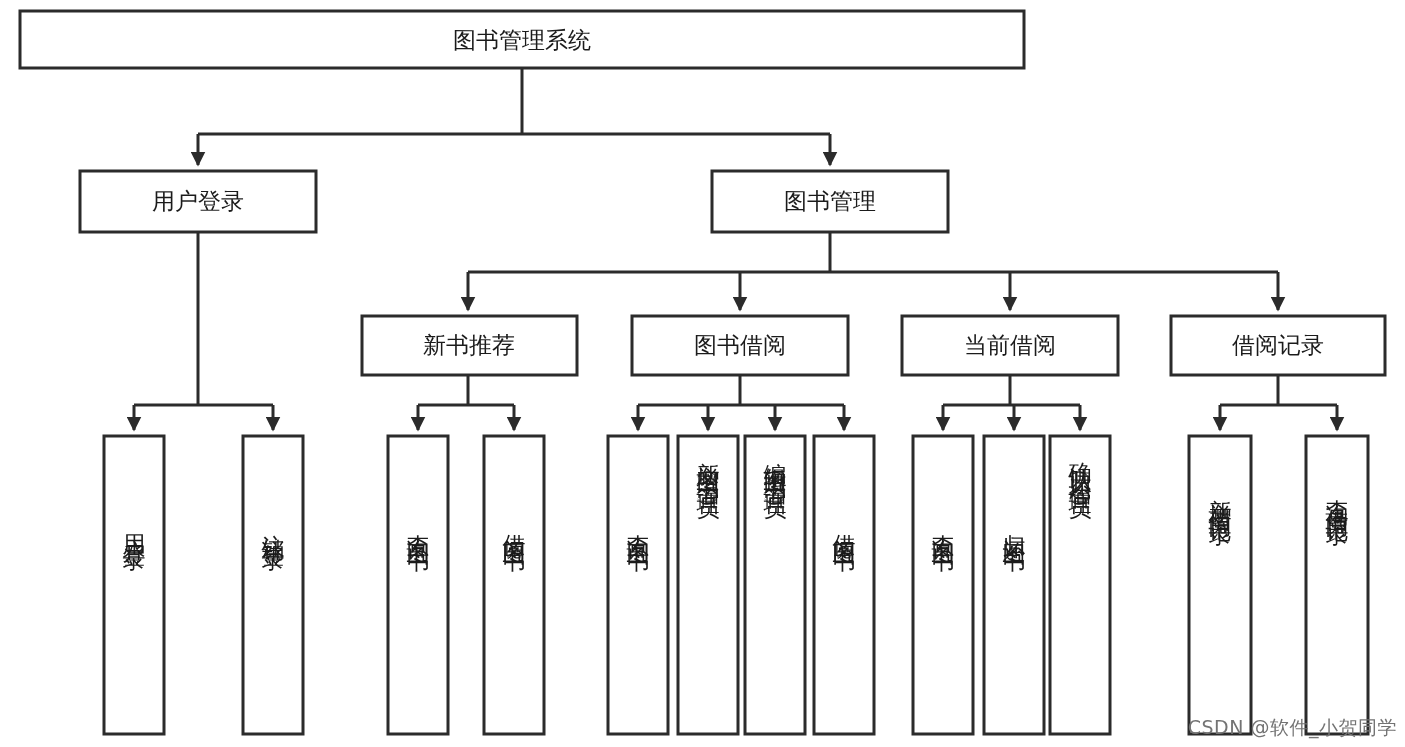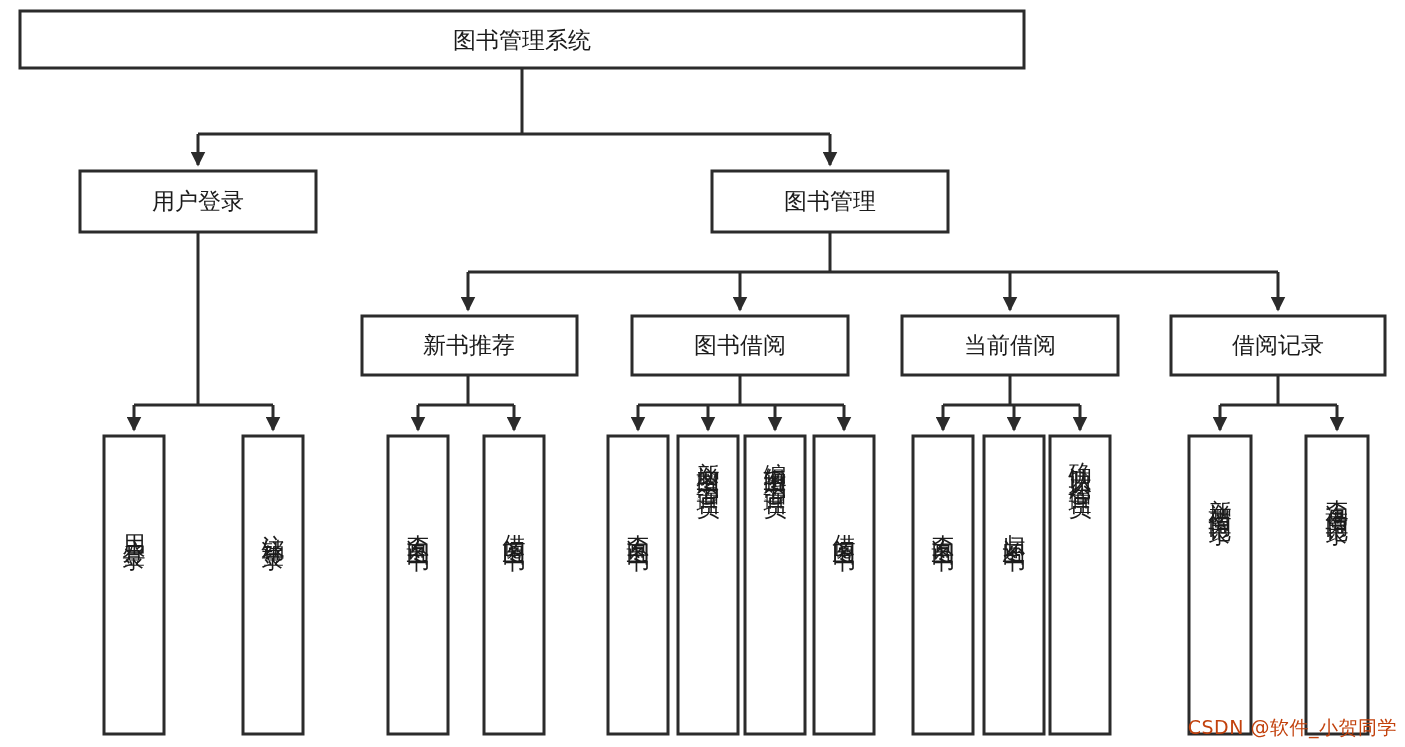--- a/index.html
+++ b/index.html
@@ -61,21 +61,21 @@
     letter-spacing: 5px;
     color: #1b1b1b;
     white-space: nowrap;
   }
   .watermark {
     position: absolute;
     right: 8px;
     bottom: 6px;
     font-family: "DejaVu Sans", "Liberation Sans", sans-serif;
     font-size: 19px;
-    color: #c2410c;
+    color: #737373;
     white-space: nowrap;
     letter-spacing: 0.5px;
   }
 </style>
 </head>
 <body>
 
 <div id="diagram-root">
 
   <svg class="diagram" viewBox="0 0 1405 747">

